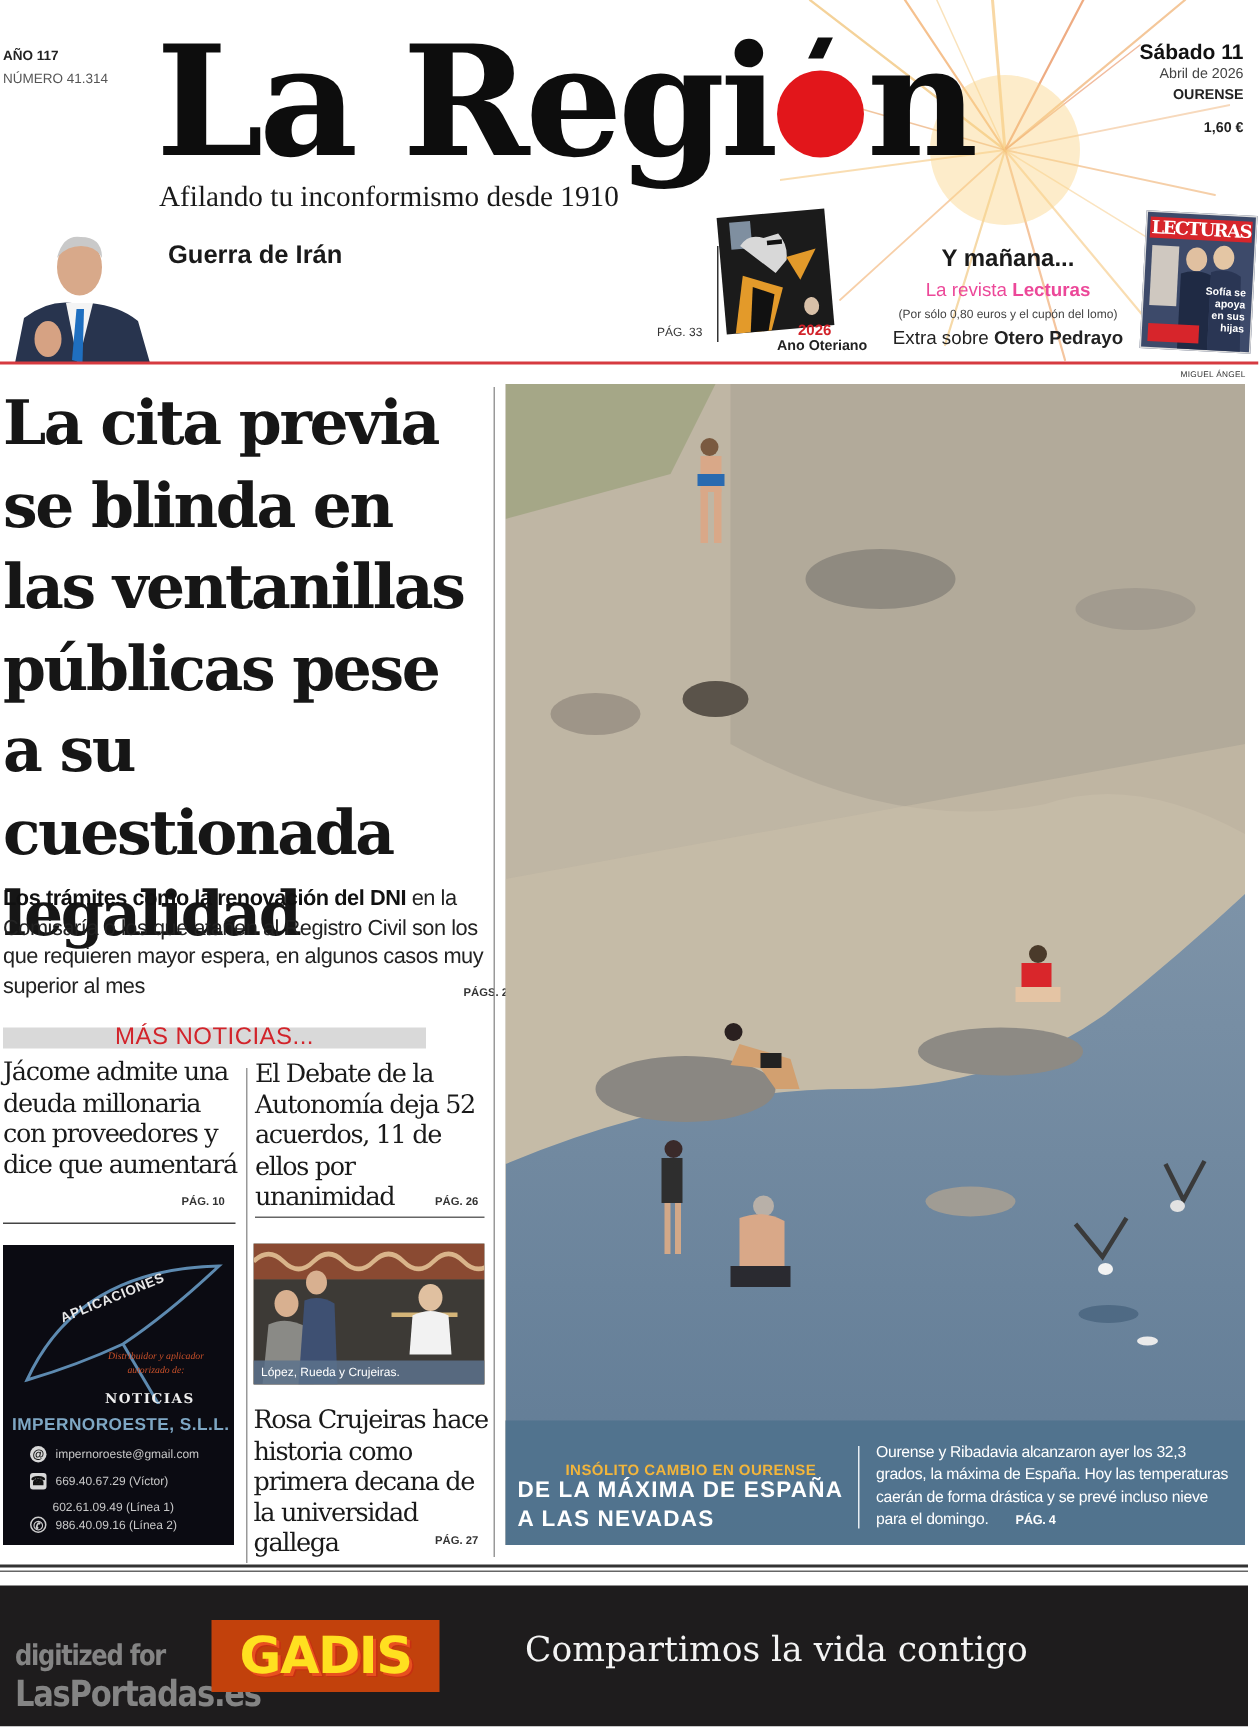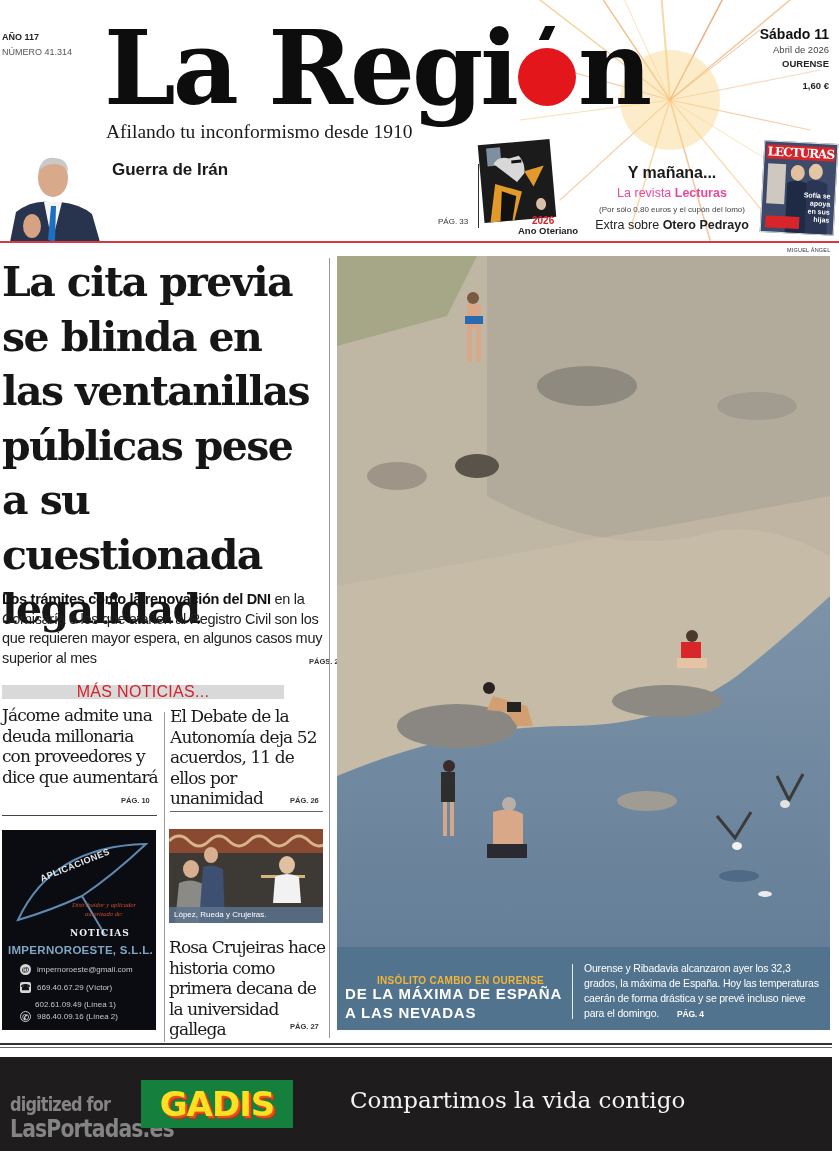--- a/index.html
+++ b/index.html
@@ -100,21 +100,21 @@
   .photo-box { left: 337px; top: 947px; width: 493px; height: 83px; background: rgba(80,114,141,0.93); }
   .photo-box .kicker { position: absolute; left: 8px; top: 28px; font-size: 10px; font-weight: bold; color: #f2b53b; letter-spacing: 0.3px; margin-left: 32px; }
   .photo-box .title { position: absolute; left: 8px; top: 37px; font-size: 15px; line-height: 19px; font-weight: bold; color: #fff; letter-spacing: 0.8px; }
   .photo-box .vsep { position: absolute; left: 235px; top: 17px; width: 1px; height: 55px; background: #e7eef4; }
   .photo-box .body { position: absolute; left: 247px; top: 14px; width: 235px; font-size: 10.5px; line-height: 15px; color: #fff; letter-spacing: -0.2px; }
   .photo-box .pag4 { font-weight: bold; font-size: 8.5px; margin-left: 18px; }
 
   
   .double-rule { left: 0; top: 1043px; width: 832px; height: 5px; border-top: 2px solid #333; border-bottom: 1px solid #666; }
   .footer-ad { left: 0; top: 1057px; width: 832px; height: 94px; background: #1e1c1d; }
-  .gadis { left: 141px; top: 1080px; width: 152px; height: 48px; background: #15803d; text-align: center;
+  .gadis { left: 141px; top: 1080px; width: 152px; height: 48px; background: #c2410c; text-align: center;
            font-family: "DejaVu Sans", sans-serif; font-weight: bold; font-size: 34px; line-height: 48px; color: #ffe020;
            letter-spacing: -1px; text-shadow: 2px 2px 0 #e8501e, 3px 3px 0 #c63012; }
   .slogan { left: 350px; top: 1087px; font-family: "DejaVu Serif", serif; font-size: 23px; color: #f3f3f3; }
   .watermark { left: 10px; top: 1092px; font-family: "DejaVu Sans", sans-serif; font-weight: bold; color: rgba(150,150,150,0.85); font-size: 19px; line-height: 25px; letter-spacing: -1px; transform: scaleX(0.85); transform-origin: left; }
   .watermark .l2 { font-size: 24px; }
 </style>
 </head>
 <body>
 
 <div class="abs meta-left">

